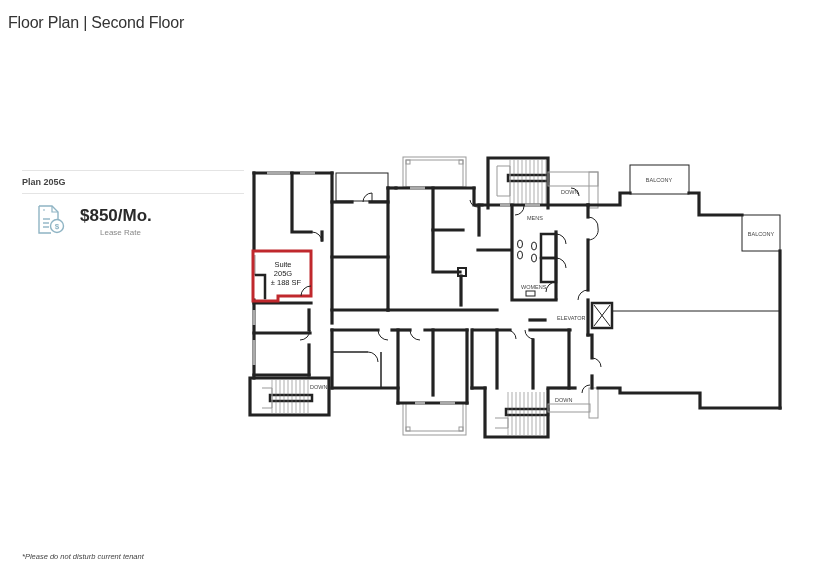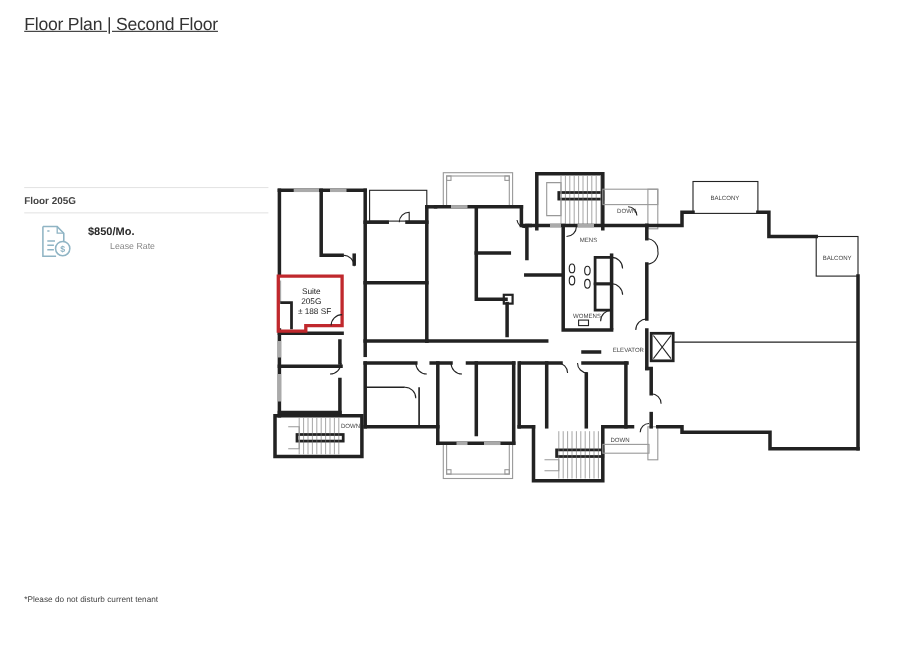--- a/index.html
+++ b/index.html
@@ -1,42 +1,42 @@
 <!DOCTYPE html>
 <html><head>
 <meta charset="utf-8">
 <style>
   html, body { margin:0; padding:0; background:#ffffff; }
   body { width:819px; height:588px; position:relative; overflow:hidden; font-family:"Liberation Sans", sans-serif; color:#222; }
-  .page-title { position:absolute; left:22px; top:14px; font-size:16px; color:#333; letter-spacing:-0.2px;text-decoration:underline; }
+  .page-title { position:absolute; left:8px; top:14px; font-size:16px; color:#333; letter-spacing:-0.2px; }
   .suite-panel { position:absolute; left:22px; top:170px; width:222px; }
   .suite-divider { height:1px; background:#e4e4e4; }
   .suite-name { font-size:9px; color:#444; padding:6px 0 6px 0; font-weight:bold; }
   .rate-row { display:flex; align-items:flex-start; margin-top:10px; padding-left:12px; }
   .rate-icon { width:32px; height:32px; }
   .rate-text { margin-left:14px; margin-top:2px; }
-  .rate-value { font-size:10px; font-weight:bold; color:#2a2a2a; }
+  .rate-value { font-size:17px; font-weight:bold; color:#2a2a2a; }
   .rate-label { font-size:8px; color:#888; margin-top:2px;padding-left:20px; }
   .plan { position:absolute; left:0; top:0; width:819px; height:588px; }
   .plan text { font-family:"Liberation Sans", sans-serif; }
-  .footnote { position:absolute; left:22px; top:540px; font-size:7.5px; color:#444; }
+  .footnote { position:absolute; left:22px; top:552px; font-size:7.5px; font-style:italic; color:#444; }
   .w { stroke:#222; stroke-width:3.2; fill:none; stroke-linecap:square; }
   .t { stroke:#222; stroke-width:1; fill:none; }
   .g { stroke:#aaa; stroke-width:3.2; fill:none; }
   .lg { stroke:#999; stroke-width:1; fill:none; }
   .lbl { font-size:5.5px; fill:#444; }
 </style>
 </head>
 <body>
 
 <div class="page-title">Floor Plan | Second Floor</div>
 
 <div class="suite-panel">
   <div class="suite-divider"></div>
-  <div class="suite-name">Floor 205G</div>
+  <div class="suite-name">Plan 205G</div>
   <div class="suite-divider"></div>
   <div class="rate-row">
     <svg class="rate-icon" viewBox="0 0 32 32">
       <path d="M5 2 H18 L24 8 V16" fill="none" stroke="#8fb4c4" stroke-width="1.4"></path>
       <path d="M5 2 V29 H17" fill="none" stroke="#8fb4c4" stroke-width="1.4"></path>
       <path d="M18 2 V8 H24" fill="none" stroke="#8fb4c4" stroke-width="1.2"></path>
       <line x1="9" y1="15" x2="16" y2="15" stroke="#8fb4c4" stroke-width="1.4"></line>
       <line x1="9" y1="19" x2="15" y2="19" stroke="#8fb4c4" stroke-width="1.4"></line>
       <line x1="9" y1="23" x2="15" y2="23" stroke="#8fb4c4" stroke-width="1.4"></line>
       <line x1="9" y1="6" x2="11" y2="6" stroke="#8fb4c4" stroke-width="1.2"></line>

